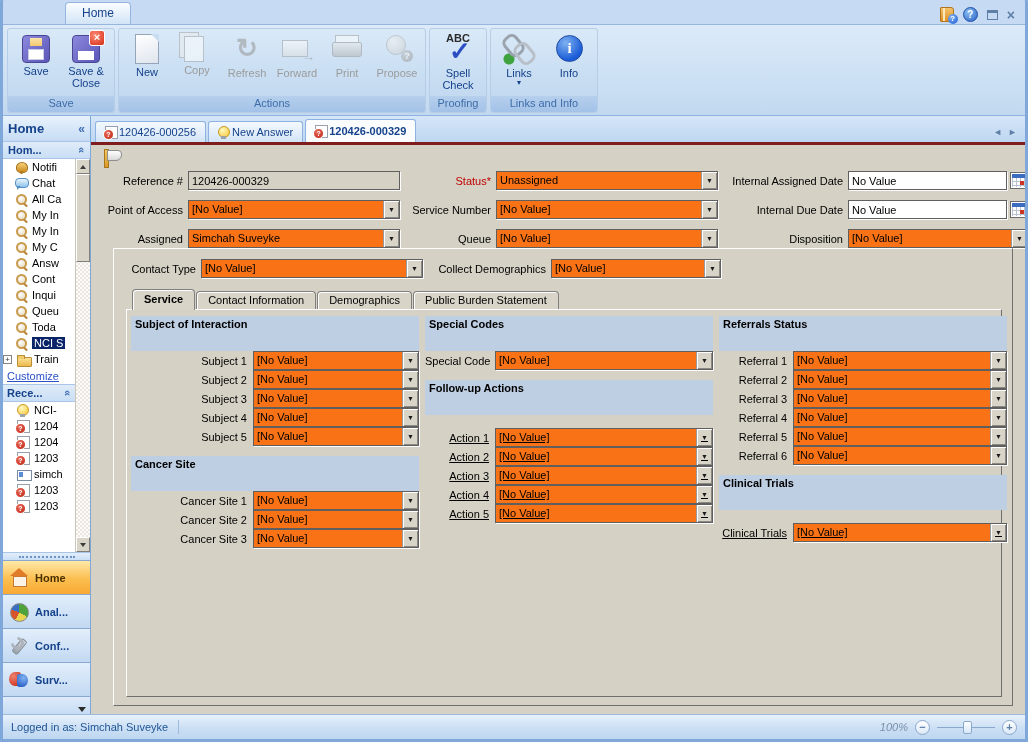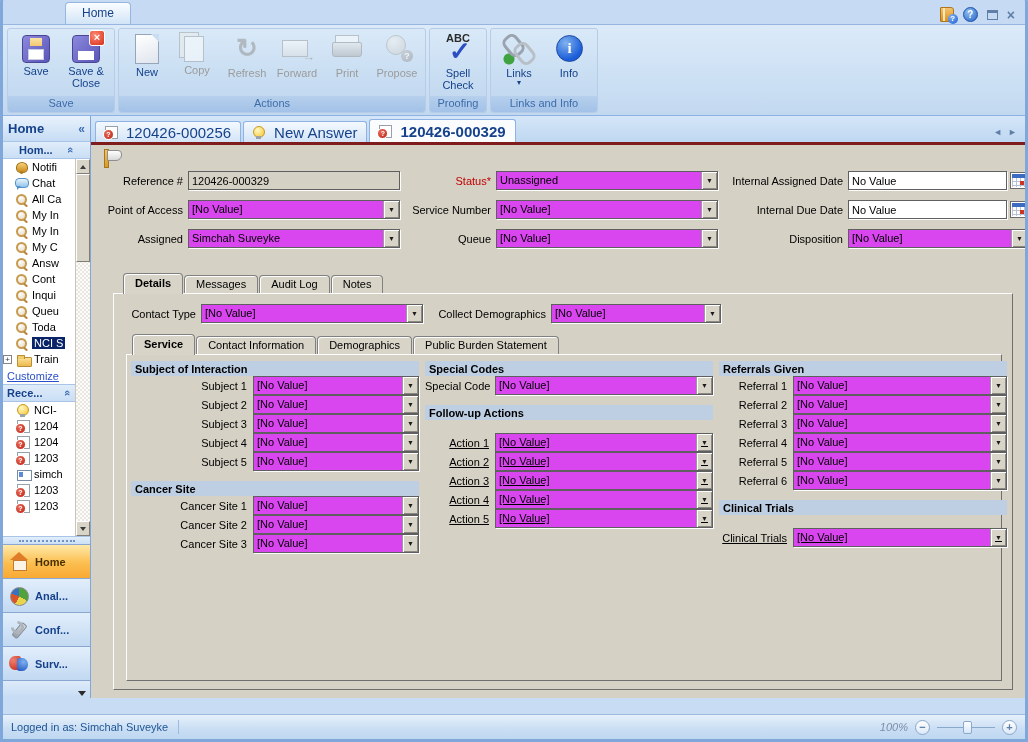--- a/index.html
+++ b/index.html
@@ -103,41 +103,41 @@
   .i-links { background:radial-gradient(circle at 7px 27px, #3FA33F 0 5px, transparent 6px); }
   .i-info::before { content:"i"; position:absolute; left:4px; top:3px; width:25px; height:25px; border-radius:50%;
     background:radial-gradient(circle at 35% 28%, #7FB2F0, #1B5CD7 70%); border:1px solid #1B47A0;
     color:#fff; font-size:15px; line-height:24px; text-align:center; font-weight:bold; font-family:"Liberation Serif",serif; }
 
   
   .main-row { flex:1; display:flex; min-height:0; }
   .sidebar { width:88px; flex:0 0 88px; display:flex; flex-direction:column; border-right:1px solid #7FA7DA; background:#fff; }
   .right-col { flex:1; display:flex; flex-direction:column; min-width:0; }
   .doc-tabstrip { height:26px; background:linear-gradient(#D5E6F8,#BED7F1); display:flex; align-items:flex-end; padding:2px 4px 0; flex:0 0 auto; }
-  .doc-tab { display:flex; align-items:center; gap:8px; height:21px; padding:0 9px; margin-right:2px;
+  .doc-tab { display:flex; align-items:center; gap:1px; height:21px; padding:0 9px; margin-right:2px;
     background:linear-gradient(#F4F9FE,#D3E4F7); border:1px solid #8DB2E3; border-bottom:none; border-radius:3px 3px 0 0;
-    font-size:15px; color:#15428B; cursor:default; }
+    font-size:11px; color:#15428B; cursor:default; }
   .doc-tab.active { background:#FAFCFE; font-weight:bold; height:23px; }
   .tab-arrows { margin-left:auto; display:flex; gap:6px; padding:0 4px 5px; color:#5E7FA6; font-size:9px; }
 
   .i-incident { position:relative; width:11px; height:13px; background:#fff; border:1px solid #98A0AC; flex:0 0 auto; }
   .i-incident::after { content:"?"; position:absolute; left:-3px; bottom:-2px; width:9px; height:9px; border-radius:50%;
     background:radial-gradient(circle at 35% 30%, #E86A5A, #BE2312); border:1px solid #fff; color:#fff; font-size:7px; line-height:9px; text-align:center; font-weight:bold; }
   .i-bulb { position:relative; width:11px; height:13px; flex:0 0 auto; }
   .i-bulb::before { content:""; position:absolute; left:0; top:0; width:10px; height:10px; border-radius:50%;
     background:radial-gradient(circle at 35% 30%, #FFF9C2, #F7C32B); border:1px solid #C79A1E; }
   .i-bulb::after { content:""; position:absolute; left:3px; bottom:0; width:5px; height:3px; background:#9AA2AC; }
 
   
   .sb-header { height:26px; background:linear-gradient(#E8F2FC,#C6DCF4); border-bottom:1px solid #A8C5E8;
     display:flex; align-items:center; padding:0 5px; flex:0 0 auto; }
   .sb-header .t { font-size:13px; font-weight:bold; color:#15428B; }
   .sb-header .collapse { margin-left:auto; color:#3F6FB5; font-weight:bold; font-size:12px; }
   .sb-subheader { height:17px; background:linear-gradient(#E0ECF9,#C9DEF5); border-bottom:1px solid #A8C5E8;
-    display:flex; align-items:center; padding:0 16px; flex:0 0 auto; }
+    display:flex; align-items:center; padding:0 5px; flex:0 0 auto; }
   .sb-subheader .t { font-size:11px; font-weight:bold; color:#15428B; }
   .chevrons-up { margin-left:auto; color:#3F6FB5; font-weight:bold; font-size:11px; display:inline-block; transform:rotate(90deg); }
   .sb-scrollregion { flex:1; display:flex; min-height:0; background:#fff; }
   .sb-content { flex:1; min-width:0; overflow:hidden; }
   .nav-item { display:flex; align-items:center; gap:4px; height:16px; padding-left:12px; white-space:nowrap; overflow:hidden; cursor:default; }
   .nav-item .expandbox { display:none; }
   .nav-item.expandable { padding-left:0; }
   .nav-item.expandable .expandbox { display:inline-block; width:9px; height:9px; border:1px solid #848484; background:#fff;
     font-size:8px; line-height:7px; text-align:center; color:#333; margin-right:1px; }
   .nav-item.selected .nav-label { background:#0A246A; color:#fff; padding:0 2px; }
@@ -204,21 +204,21 @@
   .flag::before { content:""; position:absolute; left:3px; top:0; width:3px; height:17px; background:linear-gradient(#F4C55C,#D99A25); border:1px solid #A8761C; }
   .flag::after { content:""; position:absolute; left:6px; top:1px; width:13px; height:9px; background:linear-gradient(#FFFFFF,#D9D9D9); border:1px solid #8E8E8E; border-radius:0 4px 6px 0; }
 
   .topform { display:grid; grid-template-columns:84px 212px 86px 222px 120px 180px; column-gap:5px; row-gap:10px;
     margin-top:4px; align-items:center; flex:0 0 auto; }
   .flabel { text-align:right; white-space:nowrap; overflow:hidden; }
   .flabel.req { color:#C00000; }
 
   .tbox { height:19px; background:#fff; border:1px solid #5F5F5F; box-shadow:1px 1px 0 #FDFDFD; display:flex; align-items:center; padding:0 3px; overflow:hidden; }
   .tbox.readonly { background:#D5D1C5; }
-  .combo { height:19px; background:#d946ef; border:1px solid #5F5F5F; box-shadow:1px 1px 0 #FDFDFD; display:flex; align-items:stretch; overflow:hidden; cursor:default; }
+  .combo { height:19px; background:#f97316; border:1px solid #5F5F5F; box-shadow:1px 1px 0 #FDFDFD; display:flex; align-items:stretch; overflow:hidden; cursor:default; }
   .combo .val { flex:1; padding:2px 3px 0; white-space:nowrap; overflow:hidden; }
   .combo .btn { width:16px; flex:0 0 16px; background:#D8D4C8; border-left:1px solid #9A9A9A;
     box-shadow:inset 1px 1px 0 #FFF, inset -1px -1px 0 #8A8880; display:flex; align-items:center; justify-content:center; }
   .combo .btn::after { content:"▼"; font-size:7px; color:#1A1A1A; }
   .datewrap { display:flex; align-items:center; gap:3px; }
   .datewrap .tbox { flex:1; }
   .calbtn { width:18px; height:17px; position:relative; background:#fff; border:1px solid #6B6B6B; flex:0 0 18px; }
   .calbtn::before { content:""; position:absolute; inset:1px;
     background:linear-gradient(#3C6CC0 0 4px, transparent 4px),
       repeating-linear-gradient(to right, #B9C2D2 0 1px, transparent 1px 4px),
@@ -232,33 +232,33 @@
   .ctab.active { font-weight:bold; height:21px; padding-top:3px; background:#D8D4C8; position:relative; top:1px; z-index:3; }
   .details-page { flex:1; margin:0 4px 2px 14px; border:1px solid; border-color:#FDFDFD #6F6F6F #6F6F6F #FDFDFD;
     background:#D5D1C5; padding:10px 8px 4px 10px; min-height:0; display:flex; flex-direction:column; position:relative; z-index:1; }
 
   .contactrow { display:grid; grid-template-columns:72px 222px 118px 170px; column-gap:5px; align-items:center; flex:0 0 auto; }
 
   .inner-tabs { margin-top:10px; padding-left:8px; }
   .service-page { flex:1; margin:0 2px 4px 2px; border:1px solid; border-color:#FDFDFD #6F6F6F #6F6F6F #FDFDFD;
     padding:6px 4px 4px; display:flex; gap:6px; min-height:0; }
   .svc-col { width:288px; flex:0 0 288px; display:flex; flex-direction:column; }
-  .sec-header { height:15px; background:#BECFE3; font-weight:bold; padding:2px 3px 0 4px; flex:0 0 auto; }
+  .sec-header { height:35px; background:#BECFE3; font-weight:bold; padding:2px 3px 0 4px; flex:0 0 auto; }
   .frow { display:flex; align-items:center; height:19px; flex:0 0 auto; }
   .frow .fl { text-align:right; padding-right:6px; white-space:nowrap; overflow:hidden; }
   .col1 .fl { width:122px; flex:0 0 122px; }
   .col2 .fl { width:70px; flex:0 0 70px; }
   .col3 .fl { width:74px; flex:0 0 74px; }
   .frow .combo { flex:1; }
   .mt-sec { margin-top:10px; }
   .mt-row-lg { margin-top:13px;text-decoration:underline; }
 
   
   .statusbar { height:25px; flex:0 0 auto; background:linear-gradient(#E7F1FB,#CBDFF4 55%, #BED7F1);
-    border-top:1px solid #9DBBDD; display:flex; align-items:center; padding:0 8px; color:#1E5494;margin-top:16px; }
+    border-top:1px solid #9DBBDD; display:flex; align-items:center; padding:0 8px; color:#1E5494; }
   .status-sep { width:1px; height:14px; background:#9DBBDD; margin-left:10px; }
   .zoomctrl { margin-left:auto; display:flex; align-items:center; gap:7px; }
   .zoom-pct { color:#7A8FA8;font-style:italic; }
   .zbtn { width:15px; height:15px; border-radius:50%; border:1px solid #8AA7CC; background:linear-gradient(#FFFFFF,#DCE9F7);
     color:#5E7FA6; font-size:11px; line-height:13px; text-align:center; font-weight:bold; cursor:default; }
   .ztrack { width:58px; height:1px; background:#8AA7CC; position:relative; }
   .zthumb { position:absolute; left:26px; top:-6px; width:9px; height:13px; background:linear-gradient(#FDFEFF,#D7E7F8);
     border:1px solid #8AA7CC; border-radius:2px; }
 </style>
 </head>
@@ -586,34 +586,20 @@
             <span class="val">[No Value]</span>
             <span class="btn"></span>
           </div>
           <label class="flabel">Disposition</label>
           <div class="combo">
             <span class="val">[No Value]</span>
             <span class="btn"></span>
           </div>
         </div>
 
-        <div class="ctabs">
-            <div class="ctab active">
-    <span>Details</span>
-  </div>
-            <div class="ctab">
-    <span>Messages</span>
-  </div>
-            <div class="ctab">
-    <span>Audit Log</span>
-  </div>
-            <div class="ctab">
-    <span>Notes</span>
-  </div>
-          </div>
         <div class="details-page">
 
           <div class="contactrow">
             <label class="flabel">Contact Type</label>
             <div class="combo">
               <span class="val">[No Value]</span>
               <span class="btn"></span>
             </div>
             <label class="flabel">Collect Demographics</label>
             <div class="combo">
@@ -748,21 +734,21 @@
     <label class="fl">Action 5</label>
     <div class="combo">
       <span class="val">[No Value]</span>
       <span class="btn"></span>
     </div>
   </div>
                 </div>
             </div>
 
             <div class="svc-col col3">
-              <div class="sec-header">Referrals Given</div>
+              <div class="sec-header">Referrals Status</div>
               <div>
                   <div class="frow">
     <label class="fl">Referral 1</label>
     <div class="combo">
       <span class="val">[No Value]</span>
       <span class="btn"></span>
     </div>
   </div>
                   <div class="frow">
     <label class="fl">Referral 2</label>

